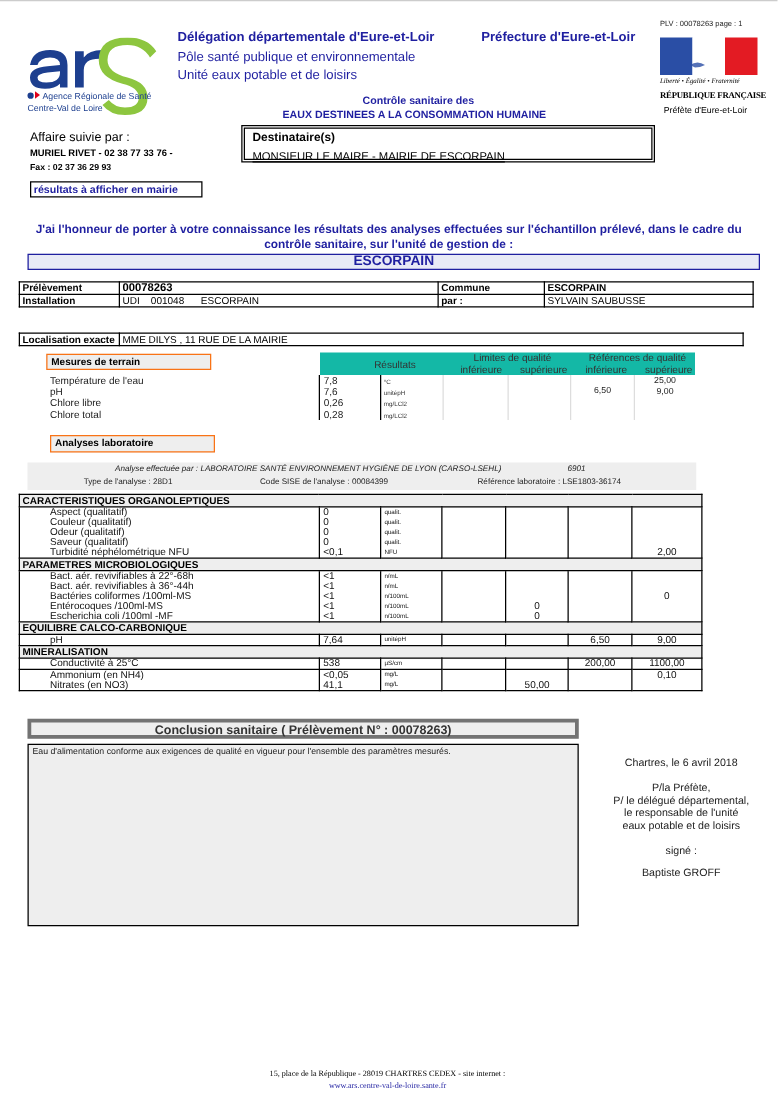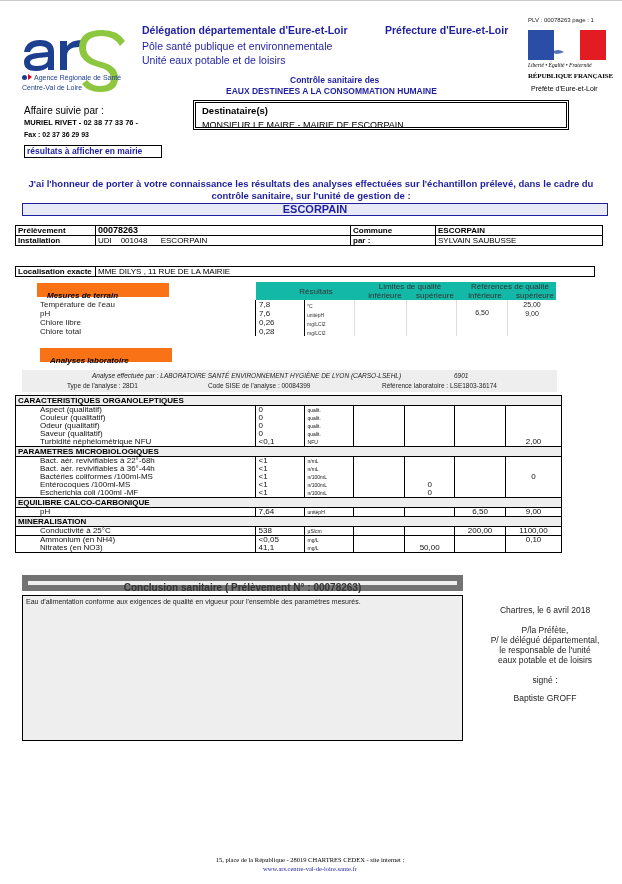--- a/index.html
+++ b/index.html
@@ -30,58 +30,58 @@
   .prefete { left:531px; top:85px; font-size:7px; white-space:nowrap; }
 
   .ctrl1 { left:290px; top:75px; font-size:8.5px; font-weight:bold; color:#1f1fa0; }
   .ctrl2 { left:226px; top:86px; font-size:8.5px; font-weight:bold; color:#1f1fa0; }
 
   .affaire { left:24px; top:105px; font-size:10px; }
   .affaire-name { left:24px; top:118px; font-size:7.5px; font-weight:bold; }
   .fax { left:24px; top:131px; font-size:7px; font-weight:bold; }
   .affich { left:24px; top:145px; width:136px; height:11px; border:1px solid #000; font-size:8.5px; font-weight:bold; color:#1f1fa0; padding-left:2px; line-height:11px; box-sizing:border-box; width:138px; height:13px; }
 
-  .dest { left:193px; top:100px; width:376px; height:30px; border:3px double #000; box-sizing:border-box; }
+  .dest { left:193px; top:100px; width:331px; height:30px; border:3px double #000; box-sizing:border-box; }
   .dest .lbl { position:absolute; left:6px; top:2px; font-size:9.5px; font-weight:bold; }
   .dest .val { position:absolute; left:6px; top:17px; font-size:9px; text-decoration:underline; }
 
   .intro { left:20px; top:178px; width:582px; text-align:center; font-size:9.5px; font-weight:bold; color:#1f1fa0; line-height:12px; }
   .ug { left:22px; top:203px; width:586px; height:13px; background:#e8eaf6; border:1px solid #1f1fa0; box-sizing:border-box; text-align:center; font-weight:bold; color:#1f1fa0; font-size:11px; line-height:11px; }
 
   table { border-collapse:collapse; }
   .info { left:15px; top:225px; width:588px; font-size:8px; }
   .info td { border:1px solid #000; padding:0 2px; height:9px; line-height:9px; white-space:nowrap; }
   .info td.k { font-weight:bold; }
   .info td.v1 { font-weight:bold; font-size:9px; }
   .info td.vb { font-weight:bold; }
   .loc { left:15px; top:266px; width:580px; font-size:8px; }
   .loc td { border:1px solid #000; padding:0 2px; height:9px; line-height:9px; white-space:nowrap; }
 
-  .section-box { background:#eee; border:7px solid #f97316; box-sizing:border-box; font-size:8px; font-weight:bold; padding-left:3px;font-style:italic; }
+  .section-box { background:#eee; border:1px solid #f97316; box-sizing:border-box; font-size:8px; font-weight:bold; padding-left:3px; }
   .mes-t { left:37px; top:283px; width:132px; height:13px; line-height:11px; }
   .an-t { left:40px; top:348px; width:132px; height:14px; line-height:12px; }
 
   .hdr-col { left:256px; top:282px; width:300px; height:18px; background:#14b8a6; font-size:8px; color:#333; }
   .hdr-col .c { position:absolute; text-align:center; line-height:8px; }
 
   .terrain-label { font-size:8px; color:#222; line-height:8.5px; }
   .terrain-vals { font-size:8px; color:#222; line-height:8.5px; }
   .unit { font-size:5px; color:#333; }
 
   .lab-info { left:22px; top:370px; width:535px; height:22px; background:#eee; font-size:6.5px; color:#222; }
 
   .main { left:15px; top:395px; width:547px; font-size:8px;padding-left:14px; }
   .main td { border-left:1px solid #000; border-right:1px solid #000; padding:0 3px; vertical-align:top; line-height:8px; color:#111; }
   .main tr.sec td { border:1px solid #000; background:#eee; font-weight:bold; font-size:8px; height:9px; line-height:9px; padding-left:2px; color:#000; }
   .main tr.last td { border-bottom:1px solid #000; }
   .main .param { padding-left:24px; }
   .main .num { text-align:center; }
   .main .u { font-size:5px; }
 
-  .concl-h { left:22px; top:575px; width:441px; height:16px; background:#eee; border:6px solid #737373; box-sizing:border-box; text-align:center; font-size:10px; font-weight:bold; color:#333; line-height:14px; }
+  .concl-h { left:22px; top:575px; width:441px; height:16px; background:#eee; border:3px solid #737373; box-sizing:border-box; text-align:center; font-size:10px; font-weight:bold; color:#333; line-height:14px; }
   .concl-b { left:22px; top:595px; width:441px; height:146px; background:#eee; border:1px solid #000; box-sizing:border-box; font-size:7px; padding:2px 3px; color:#222; }
 
   .sign { left:470px; top:605px; width:150px; text-align:center; font-size:8.5px; color:#222; line-height:10px; }
   .footer { left:150px; top:855px; width:320px; text-align:center; font-size:6.5px; font-family:"Liberation Serif", serif; line-height:9px; }
   .footer .link { color:#1f1fa0; }
 </style>
 </head>
 <body>
 
 <div class="abs topline"></div>

